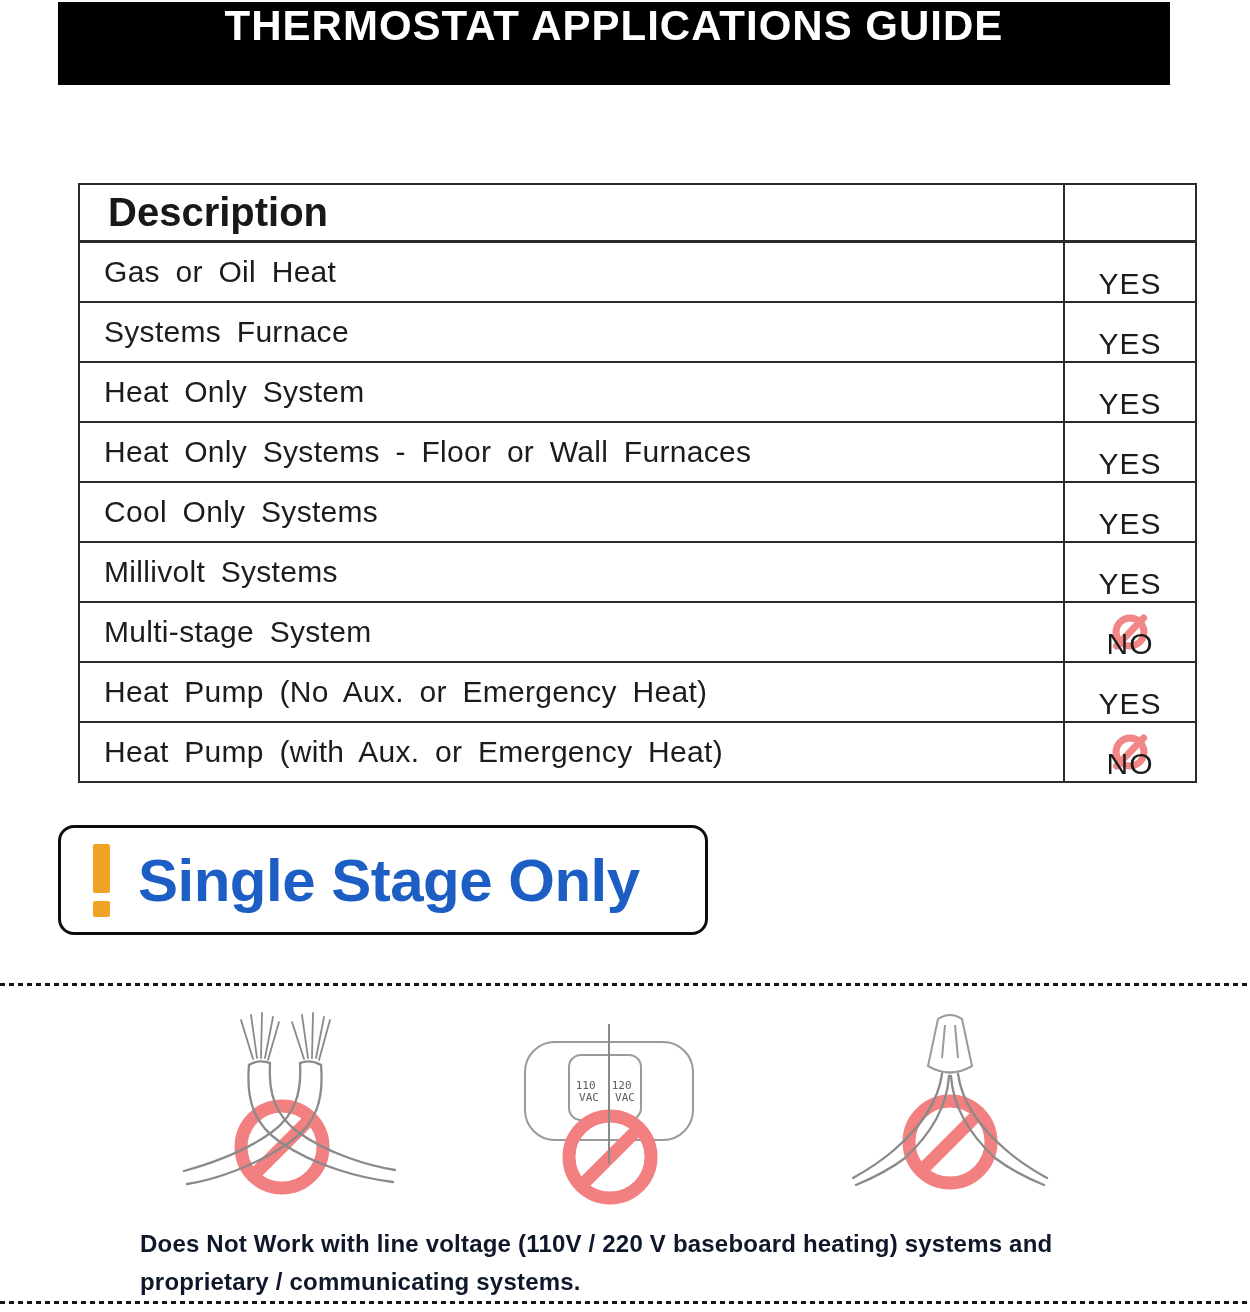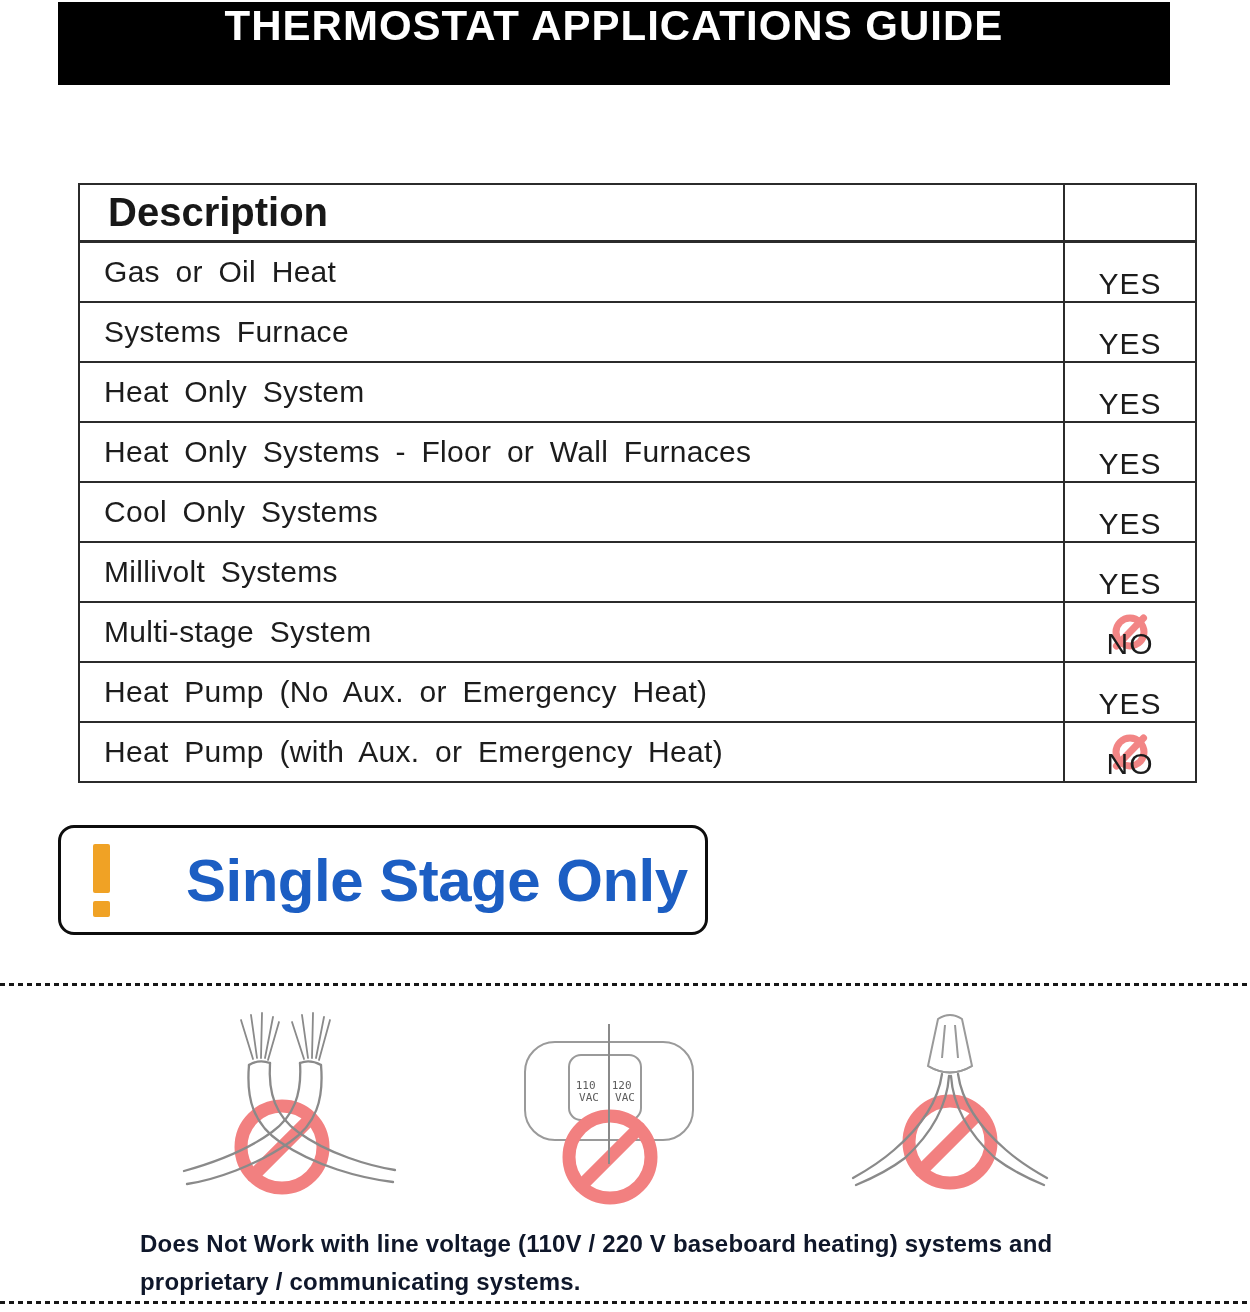--- a/index.html
+++ b/index.html
@@ -30,21 +30,21 @@
   .prohibited .no-ring { display:block; position:absolute; left:50%; top:50%;
     width:35px; height:35px; border:7px solid #f28585; border-radius:50%;
     transform:translate(-50%,-50%); z-index:1; }
   .prohibited .no-slash { display:block; position:absolute; left:50%; top:50%;
     width:46px; height:7px; background:#f28585; border-radius:4px;
     transform:translate(-50%,-50%) rotate(-46deg); z-index:1; }
 
   
   .alert-box { position:absolute; left:58px; top:825px; width:650px; height:110px;
     border:3px solid #0d0d0d; border-radius:16px; background:#ffffff;
-    display:flex; align-items:center;gap:48px; }
+    display:flex; align-items:center; }
   .excl { margin-left:32px; display:flex; flex-direction:column; align-items:center; }
   .excl-bar { width:17px; height:49px; background:#f0a225; border-radius:2px; }
   .excl-dot { width:17px; height:16px; background:#f0a225; border-radius:2px; margin-top:8px; }
   .alert-label { margin-left:28px; color:#1c5ec3; font-size:60px; font-weight:700;
     letter-spacing:-0.5px; white-space:nowrap; }
 
   
   .divider { position:absolute; left:0; width:1250px; height:3px;
     background:repeating-linear-gradient(90deg,#161616 0 5px,transparent 5px 9px); }
   .divider-top { top:983px; }

